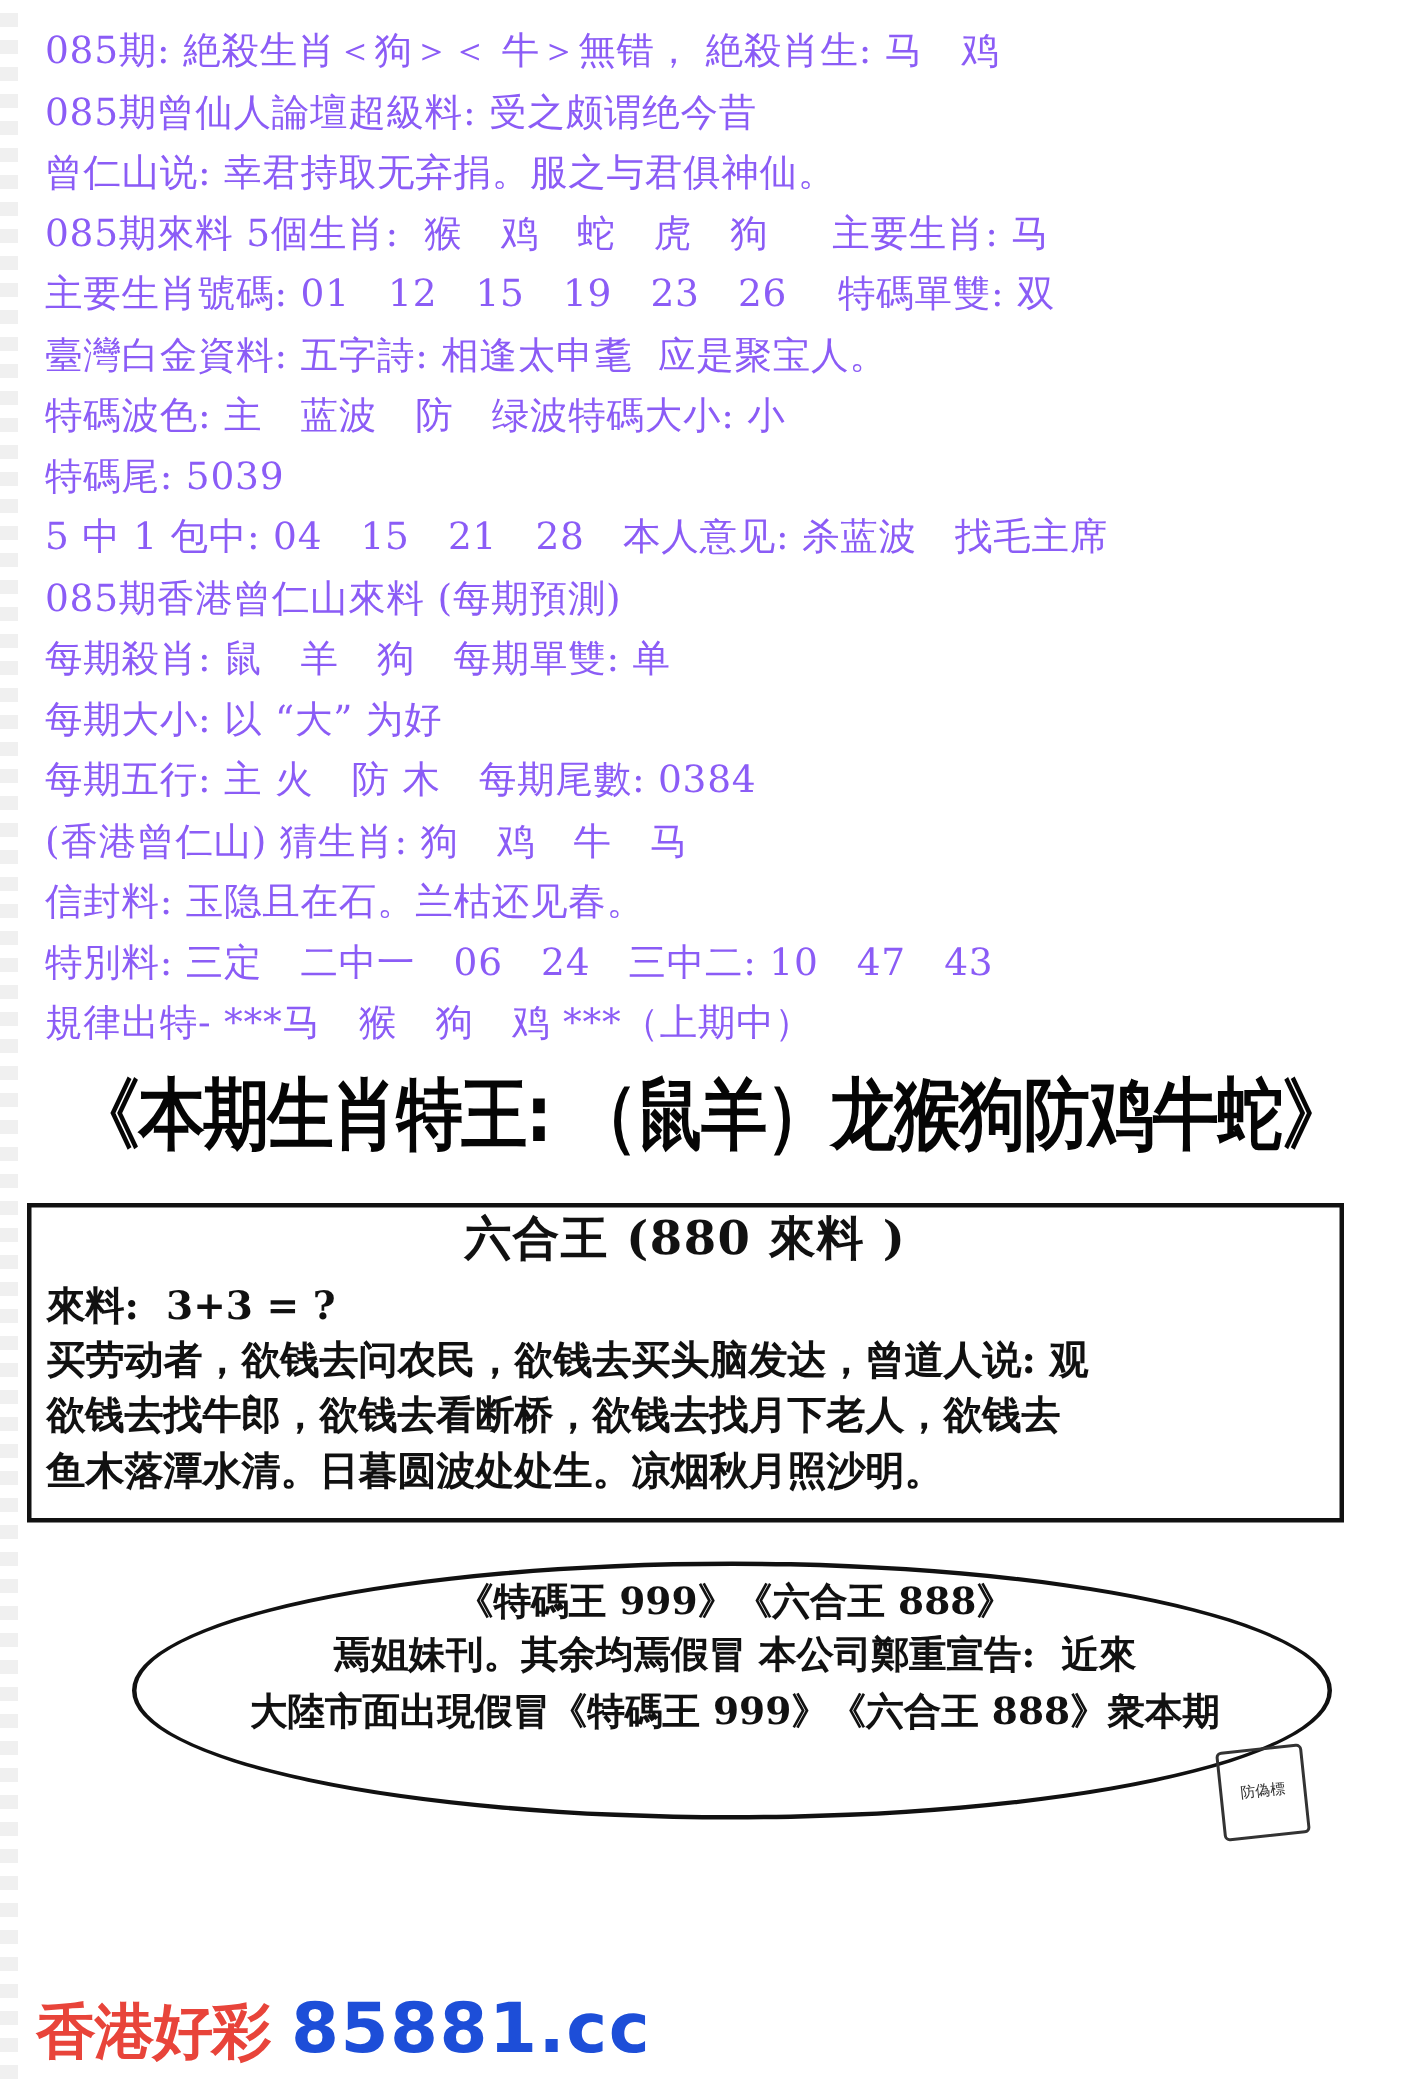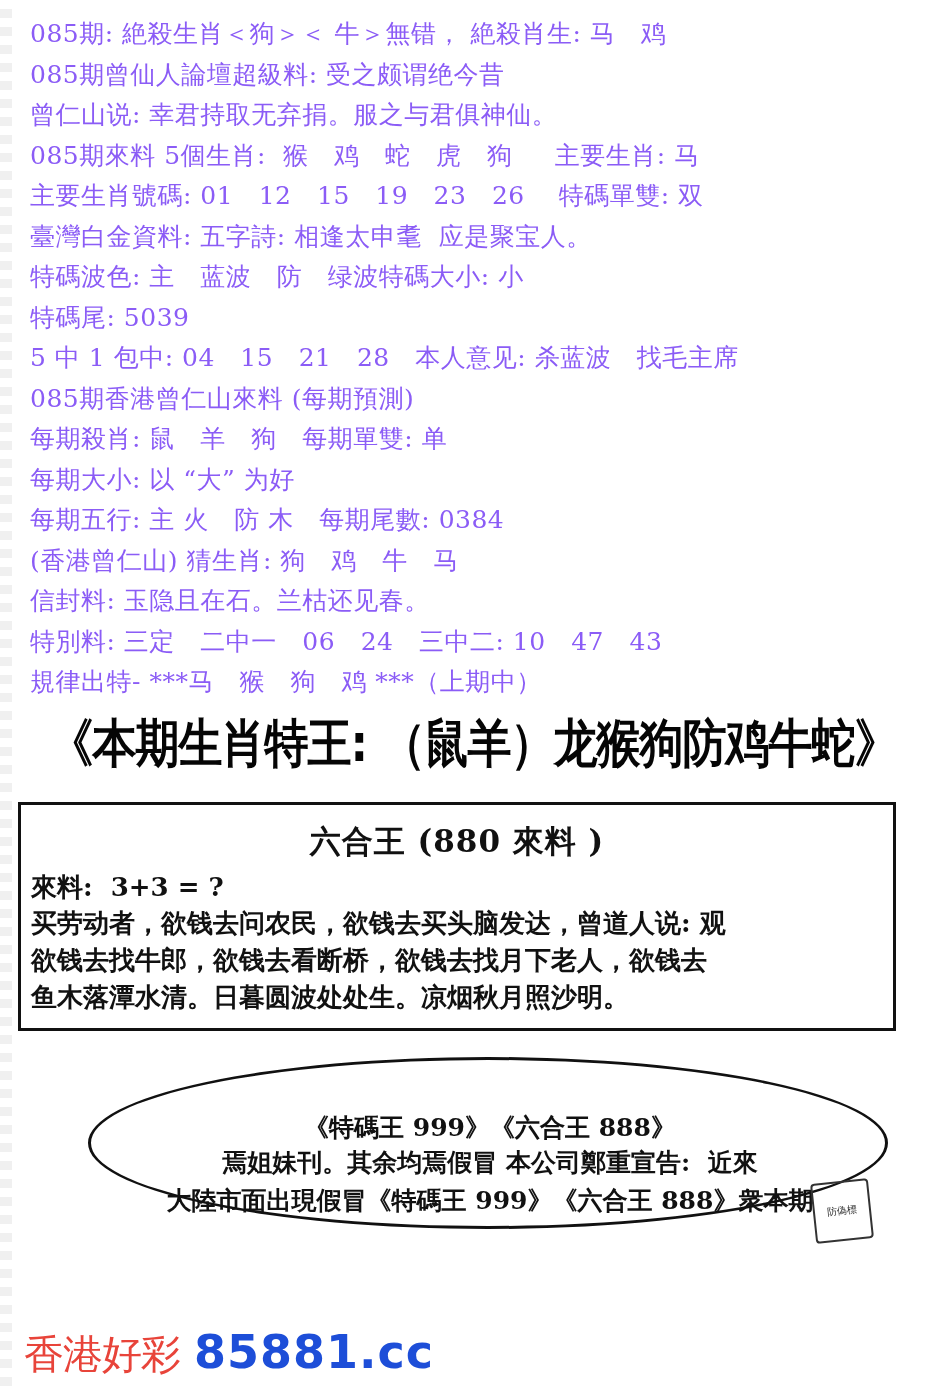--- a/index.html
+++ b/index.html
@@ -33,21 +33,21 @@
     letter-spacing:-1px;
     color:#050505;
     font-family:"DejaVu Sans", sans-serif;
     transform:scaleY(1.18);
     transform-origin:center top;
     white-space:pre;
   }
   .box{
     margin:34px 2px 0 -12px;
     border:3px solid #111;
-    padding:16px 10px 12px 10px;
+    padding:0 10px 12px 10px;
     box-sizing:border-box;
     width:878px;
   }
   .box-title{
     text-align:center;
     font-size:31px;
     font-weight:700;
     letter-spacing:1px;
     margin-bottom:6px;
     white-space:pre;
@@ -69,21 +69,20 @@
     width:800px;height:172px;
     border:3px solid #111;
     border-radius:50%/50%;
     box-sizing:border-box;
   }
   .oval-inner{
     position:absolute;
     left:60px;top:10px;
     width:800px;
     text-align:center;
-    margin-top:44px;
   }
   .oval-title{
     font-size:25px;font-weight:700;white-space:pre;
   }
   .oval-line{
     font-size:25px;font-weight:700;white-space:pre;line-height:1.5;
   }
   .stamp{
     position:absolute;
     right:46px;bottom:6px;
@@ -99,21 +98,21 @@
   }
   .footer{
     position:absolute;
     left:24px;bottom:6px;
     display:flex;align-items:baseline;gap:14px;
     font-family:"DejaVu Sans", sans-serif;
   }
   .footer .cn{
     color:#e8443a;
     font-size:40px;
-    font-weight:400;
+    font-weight:700;
     letter-spacing:-1px;
   }
   .footer .num{
     color:#1d4ed8;
     font-size:46px;
     font-weight:900;
     letter-spacing:1px;
   }
   .tear{
     position:absolute;left:0;top:0;width:12px;height:100%;

